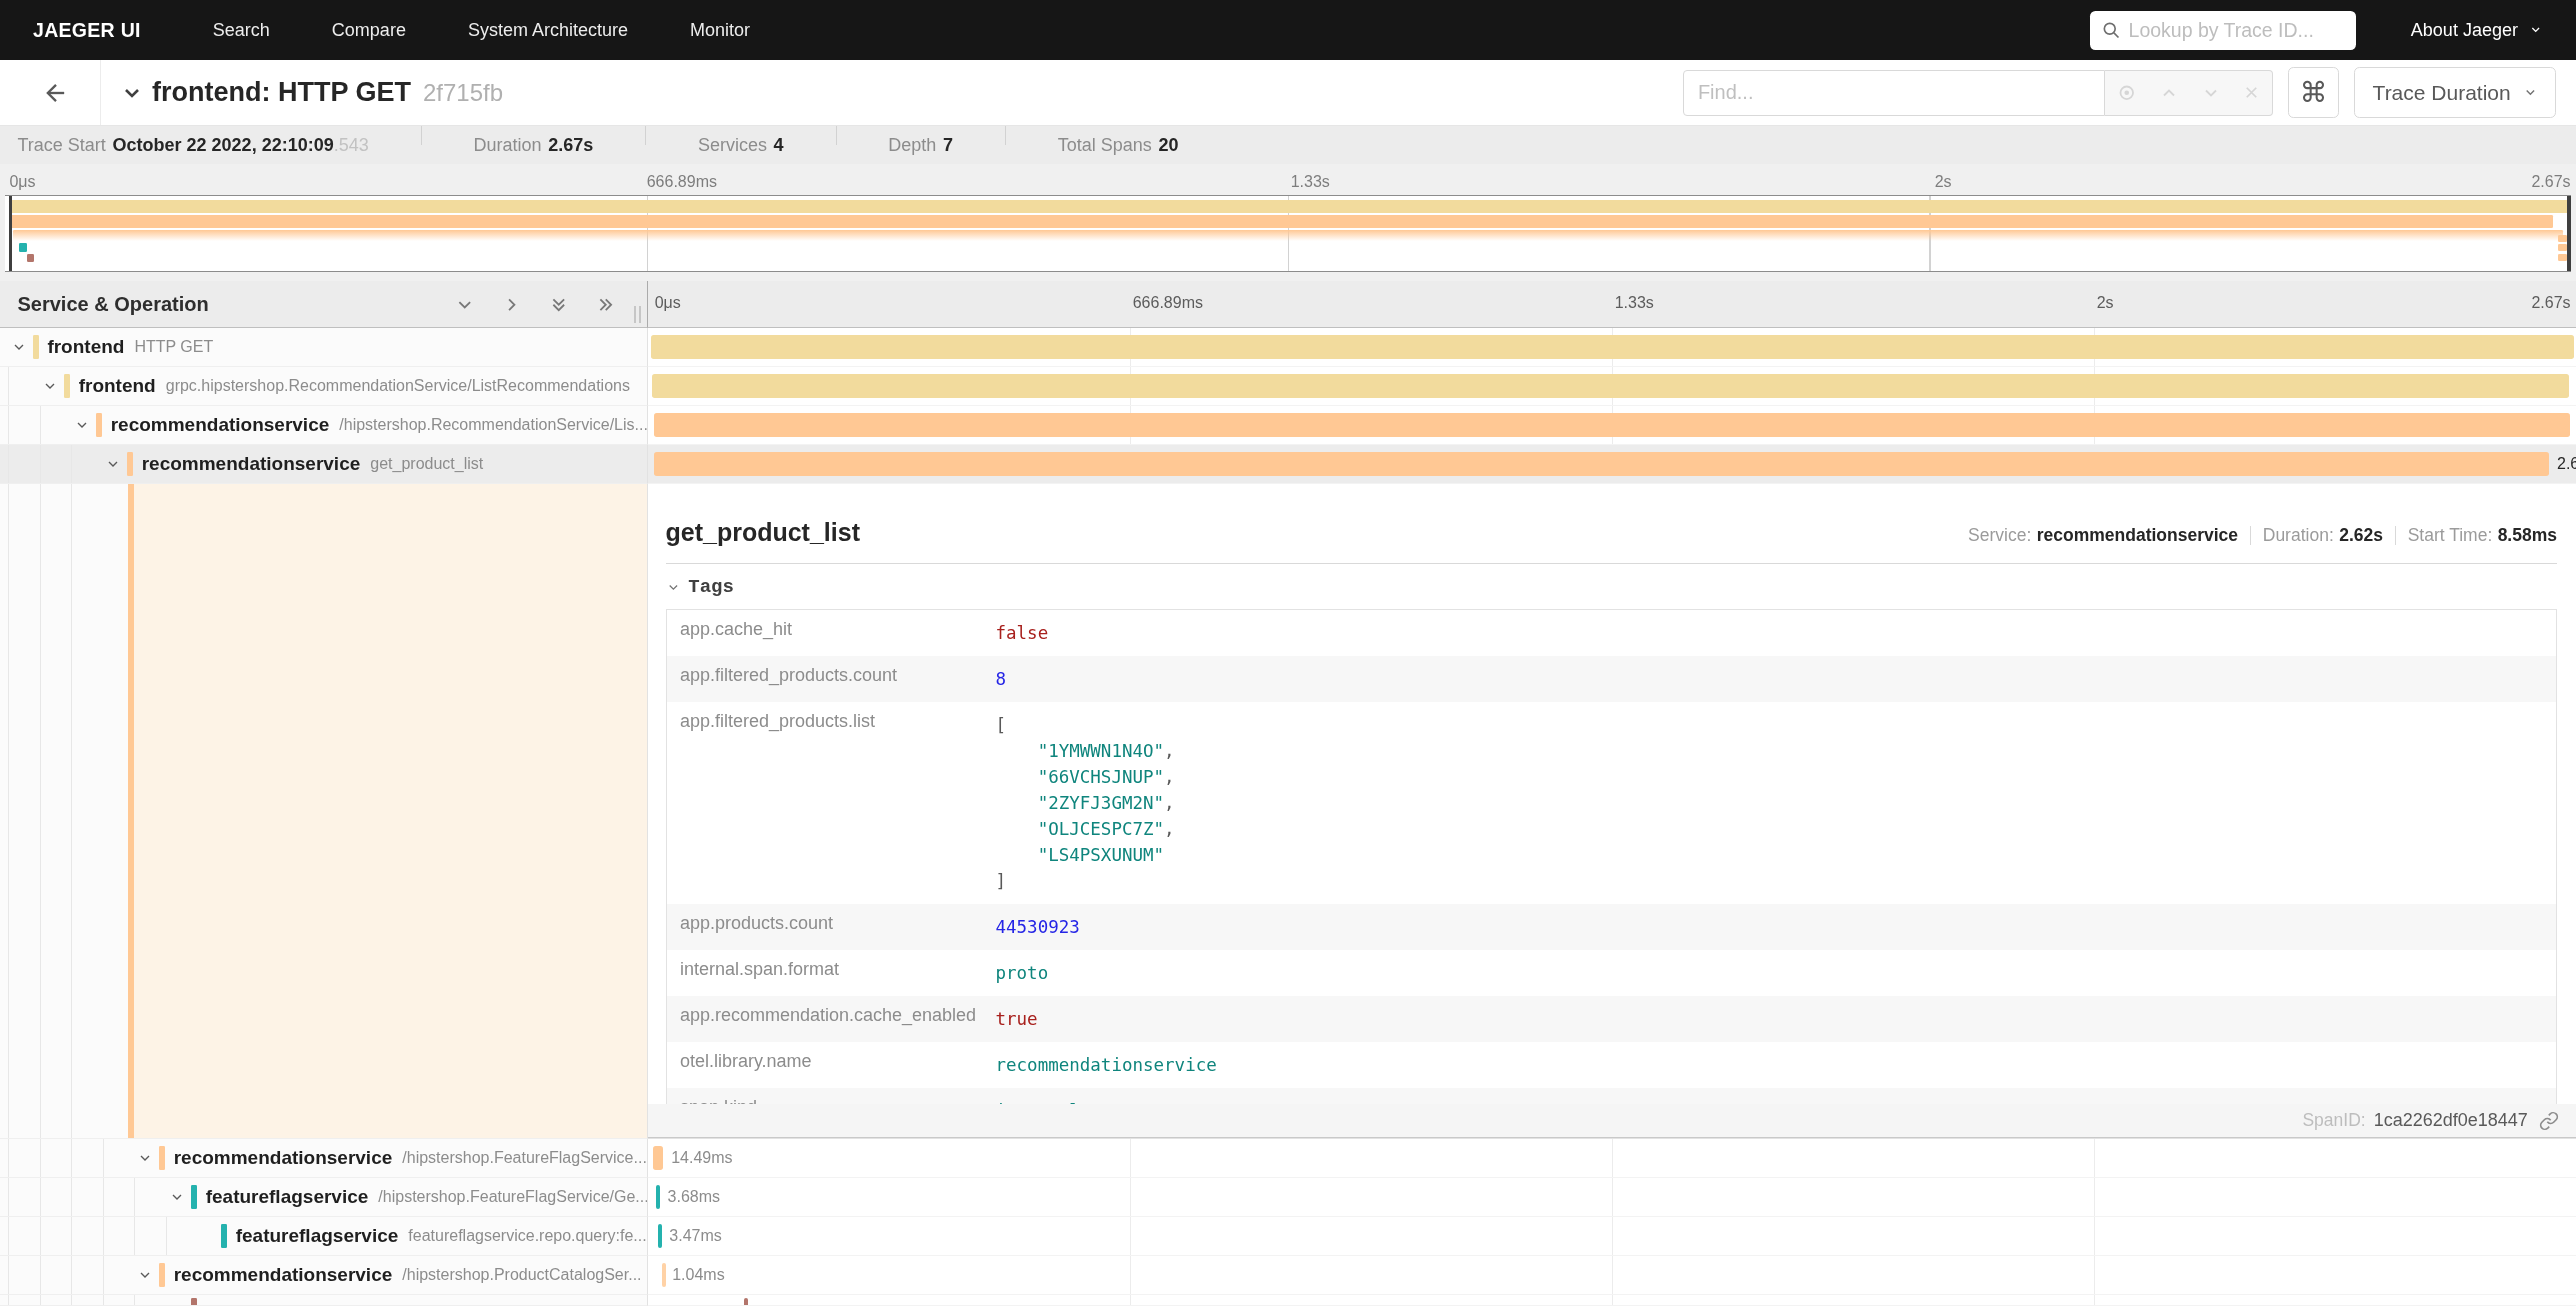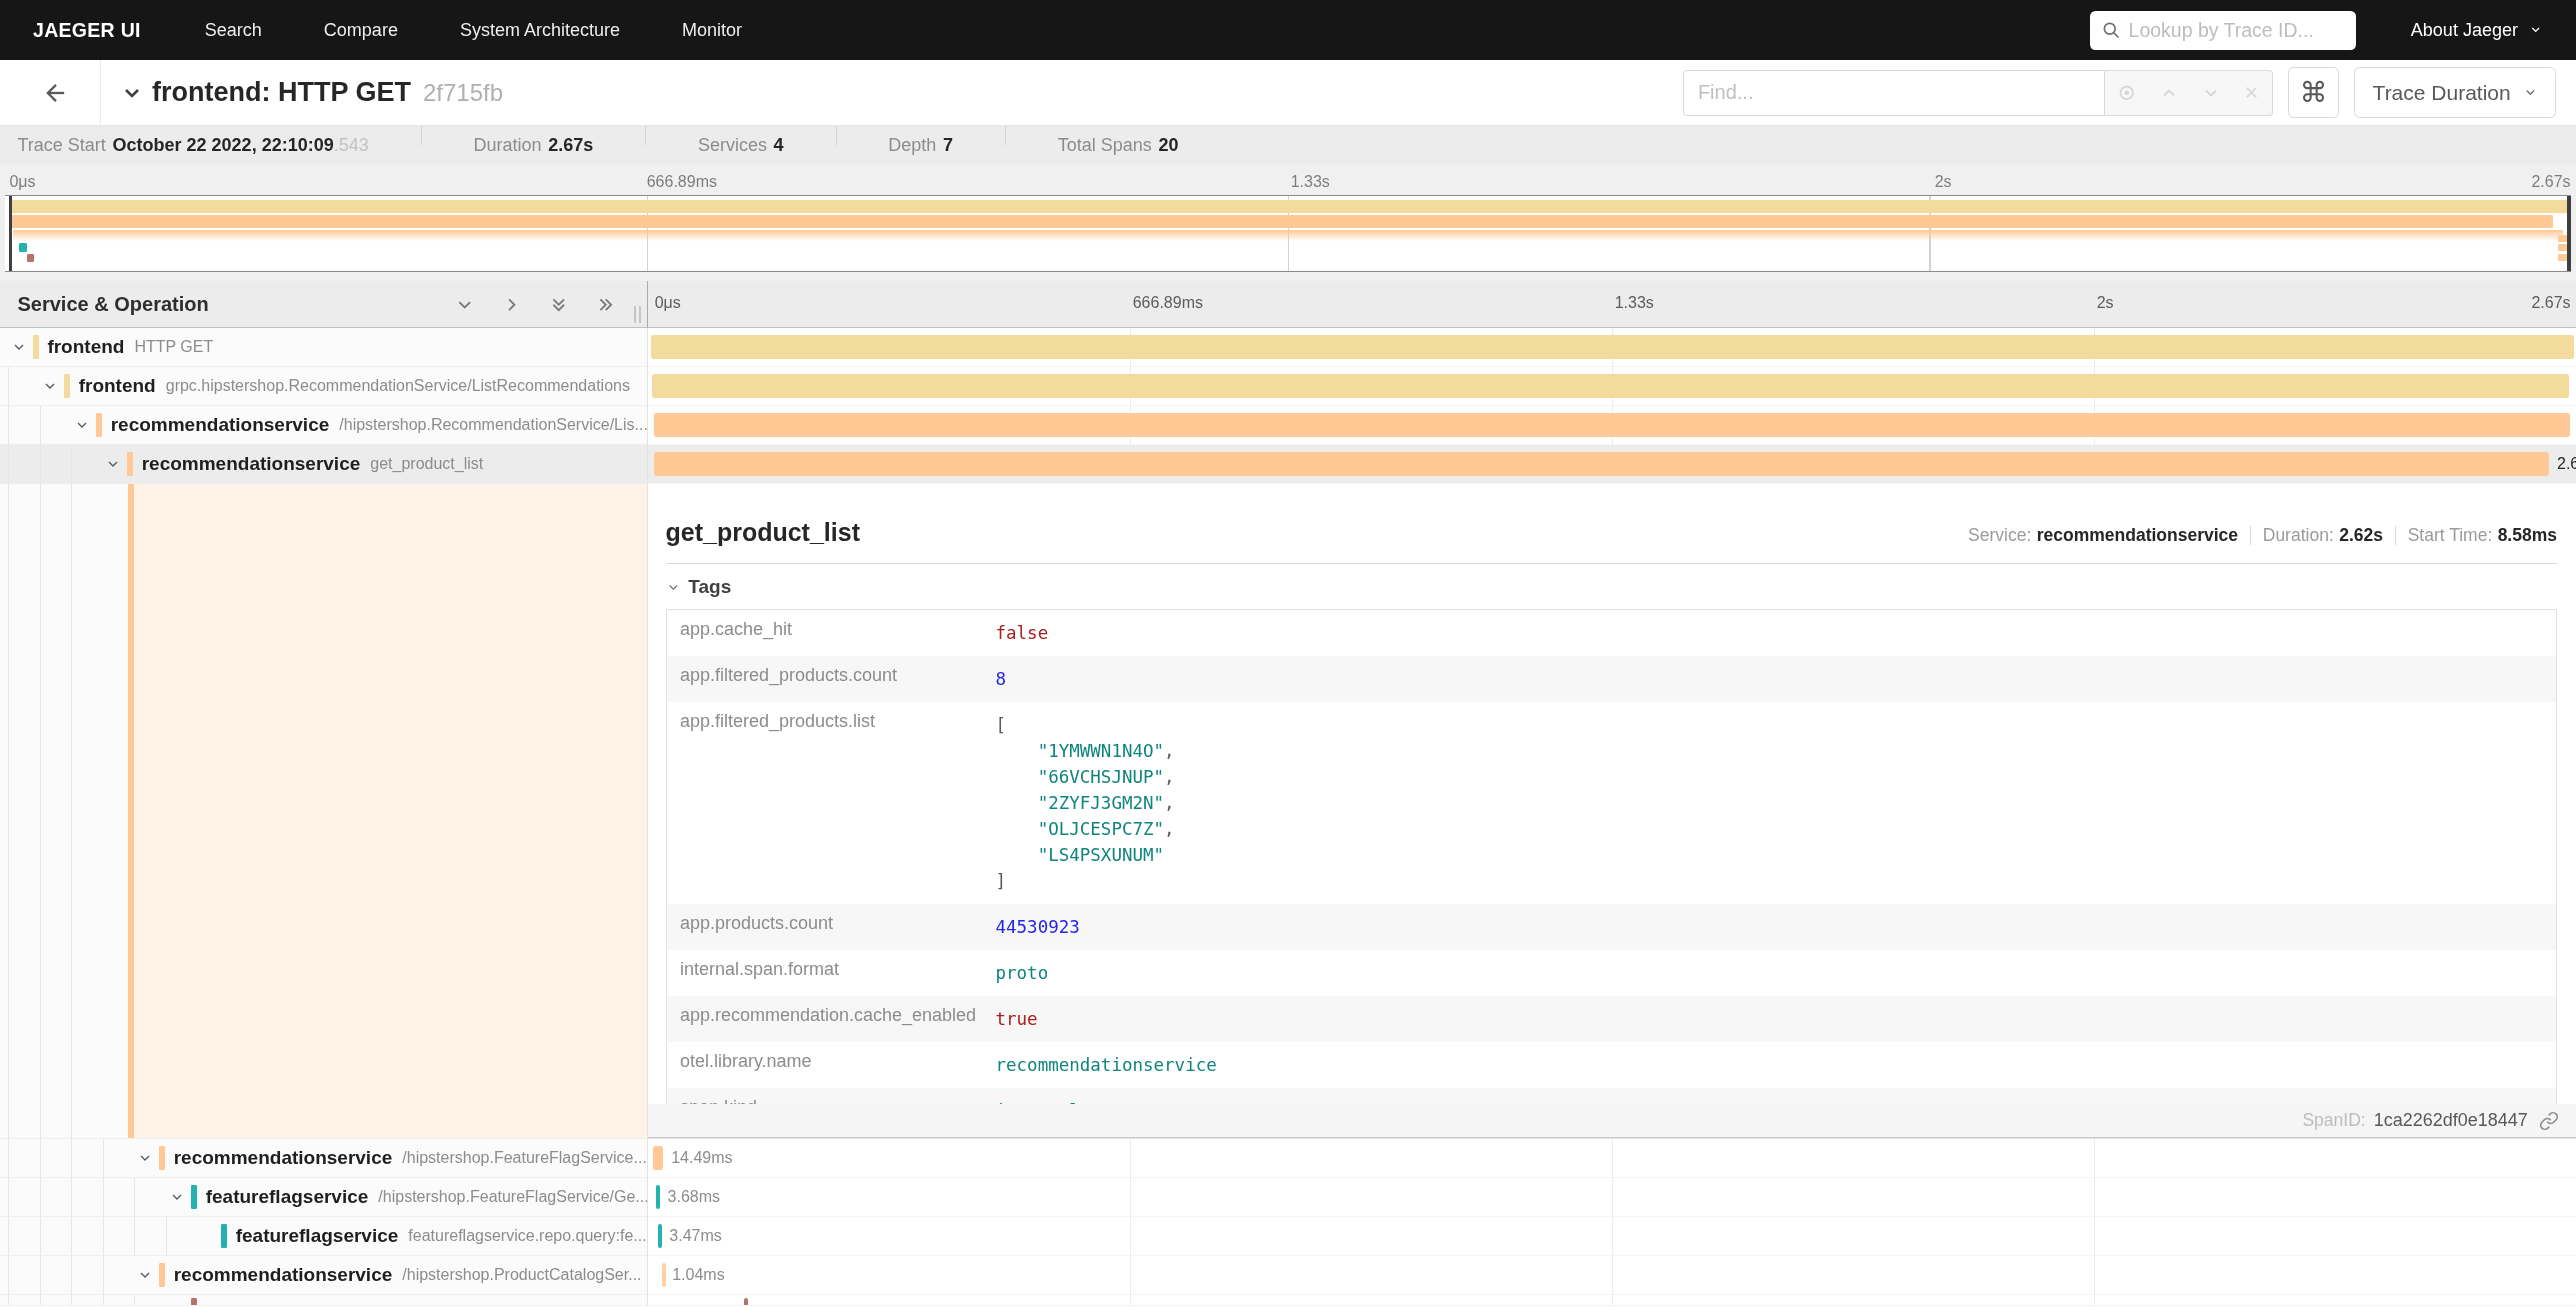--- a/index.html
+++ b/index.html
@@ -78,38 +78,38 @@
   .drow .dcell-l { width:648px; flex:none; position:relative; background:#fbfbfb; border-right:1.3px solid #e2e2e2; border-bottom:0.7px solid #efefef; }
   .d-vbar { position:absolute; left:128px; top:0; bottom:0; width:6px; }
   .d-fill { position:absolute; left:134px; right:0; top:0; bottom:0; }
   .dcell-r { flex:1; background:#fff; border-bottom:0.7px solid #e2e2e2; padding:0 19px 0 17.5px; position:relative; overflow:hidden; }
   .d-head { display:flex; align-items:baseline; margin-top:34px; }
   .d-title { font-size:25px; font-weight:bold; color:#262626; }
   .d-meta { margin-left:auto; font-size:17.5px; color:#9b9b9b; display:flex; align-items:center; }
   .d-meta b { color:#262626; margin-left:5.4px; }
   .d-meta .sep { width:0.7px; height:19px; background:#d9d9d9; margin:0 12px; }
   .d-hr { border-top:0.7px solid #d9d9d9; margin:16px 0 12px; }
-  .tags-head { display:flex; align-items:center; gap:8px; font-size:19px; font-weight:bold; color:#404040; margin-bottom:10.7px; cursor:pointer; }
+  .tags-head { display:flex; align-items:center; gap:8px; font-size:19px; font-weight:bold; color:#404040; margin-bottom:10.7px; cursor:pointer;font-family:Liberation Mono, monospace; }
   .tags-table { border:0.7px solid #e2e2e2; }
   .tag-row { display:flex; align-items:flex-start; }
   .tag-row:nth-child(even) { background:#f7f7f7; }
   .tag-key { width:329px; flex:none; padding:9.4px 0 9.4px 13.4px; color:#8c8c8c; font-size:18px; }
   .tag-val { font-family:"DejaVu Sans Mono","Liberation Mono",monospace; font-size:17.5px; padding:10px 0; white-space:pre; line-height:26px; }
   .v-bool { color:#a8201d; } .v-num { color:#2525e6; } .v-str { color:#0f857d; } .v-plain { color:#595959; }
   .spanid-row { position:absolute; left:0; right:0; bottom:0; height:34px; background:#f5f5f5; border-bottom:1.3px solid #c9c9c9; display:flex; align-items:center; justify-content:flex-end; padding-right:17.5px; }
   .sid-label { color:#bdbdbd; font-size:17.5px; }
   .sid-val { color:#595959; font-size:18px; margin-left:8px; }
   .link-ic { margin-left:10.7px; display:flex; cursor:pointer; }
 </style>
 </head>
 <body>
 
 <div class="navbar">
   <div class="brand">JAEGER UI</div>
-  <div style="display:flex;">
+  <div style="display:flex;margin-left:8px;">
       <div class="nav-item">Search</div>
       <div class="nav-item">Compare</div>
       <div class="nav-item">System Architecture</div>
       <div class="nav-item">Monitor</div>
     </div>
   <div class="nav-spacer"></div>
   <div class="nav-search">
     <span style="display:flex;">
       <svg width="20" height="20" viewBox="0 0 24 24" fill="none" stroke="#6e6e6e" stroke-width="2">
           <circle cx="10.5" cy="10.5" r="6.5"></circle>

